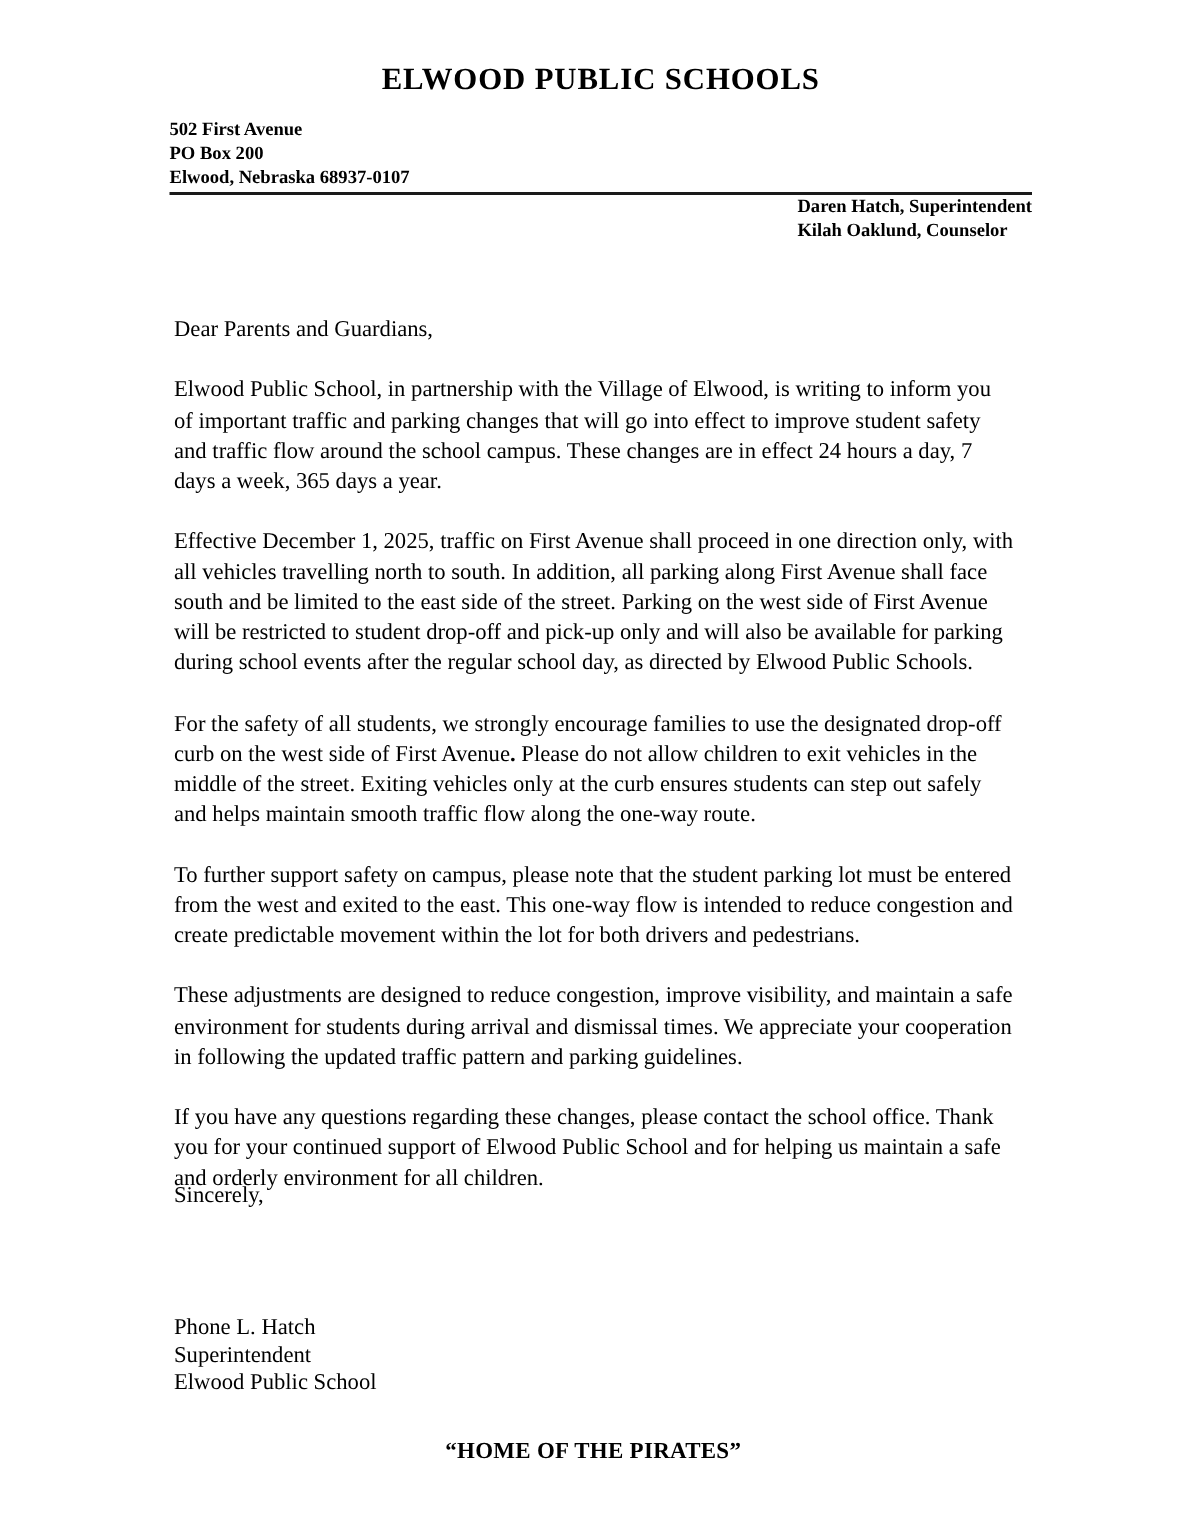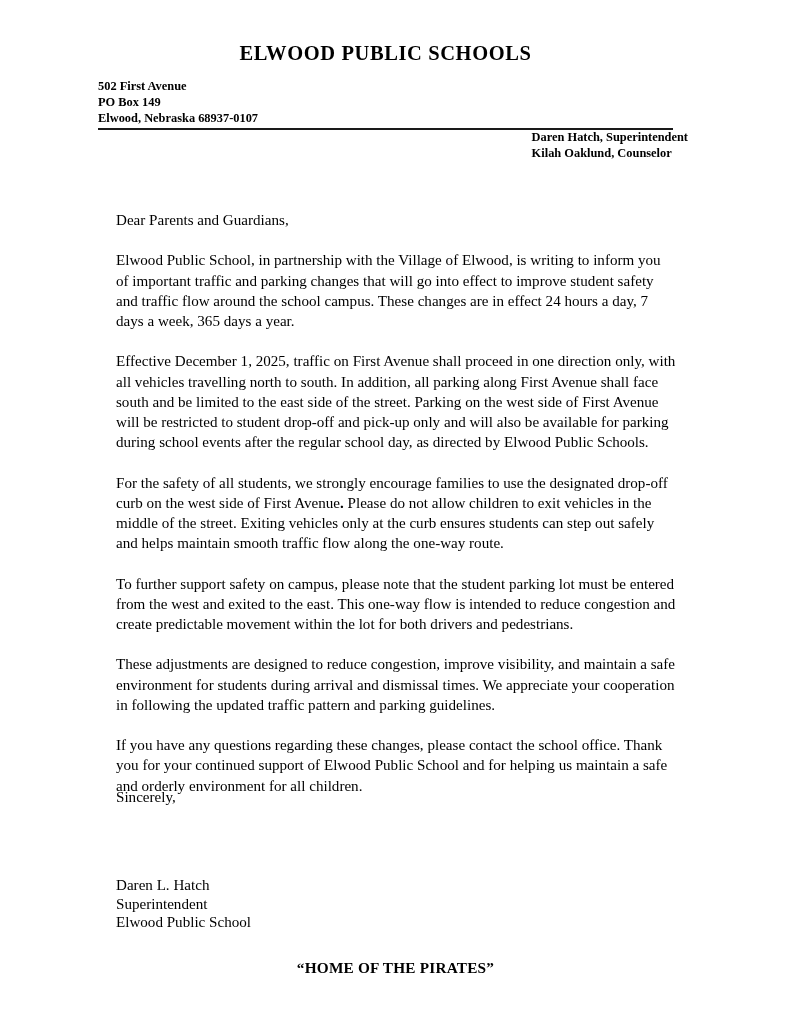--- a/index.html
+++ b/index.html
@@ -21,21 +21,21 @@
     left: 0; top: 0;
     width: 791px;
     height: 1024px;
     background: #fff;
     overflow: hidden;
   }
 
   
   .letterhead {
     position: absolute;
-    left: 98px;
+    left: 113px;
     top: 42px;
     width: 575px;
   }
   .lh-title {
     text-align: center;
     font-weight: bold;
     font-size: 20.5px;
     letter-spacing: 0.6px;
     line-height: 1.15;
     white-space: nowrap;
@@ -141,21 +141,21 @@
 <body>
 
 <div class="page">
 
   <div class="letterhead">
     <div class="lh-title">ELWOOD PUBLIC SCHOOLS</div>
 
     <div class="lh-cols">
       <div class="lh-address">
         <div>502 First Avenue</div>
-        <div>PO Box 149</div>
+        <div>PO Box 200</div>
         <div>Elwood, Nebraska  68937-0107</div>
       </div>
 
     </div>
 
     <div class="lh-rule"></div>
   </div>
 
   <div class="staff">
     <div class="staff-left">
@@ -170,20 +170,20 @@
     <p>Effective December 1, 2025, traffic on First Avenue shall proceed in one direction only, with all vehicles travelling north to south. In addition, all parking along First Avenue shall face south and be limited to the east side of the street. Parking on the west side of First Avenue will be restricted to student drop-off and pick-up only and will also be available for parking during school events after the regular school day, as directed by Elwood Public Schools.</p>
     <p><span>For the safety of all students, we strongly encourage families to use the designated drop-off curb on the west side of First Avenue</span><span class="strong-dot">.</span><span> Please do not allow children to exit vehicles in the middle of the street. Exiting vehicles only at the curb ensures students can step out safely and helps maintain smooth traffic flow along the one-way route.</span></p>
     <p>To further support safety on campus, please note that the student parking lot must be entered from the west and exited to the east. This one-way flow is intended to reduce congestion and create predictable movement within the lot for both drivers and pedestrians.</p>
     <p>These adjustments are designed to reduce congestion, improve visibility, and maintain a safe environment for students during arrival and dismissal times. We appreciate your cooperation in following the updated traffic pattern and parking guidelines.</p>
     <p>If you have any questions regarding these changes, please contact the school office. Thank you for your continued support of Elwood Public School and for helping us maintain a safe and orderly environment for all children.</p>
   </div>
 
   <div class="closing">Sincerely,</div>
 
   <div class="signature">
-    <div>Daren L. Hatch</div>
+    <div>Phone L. Hatch</div>
     <div>Superintendent</div>
     <div>Elwood Public School</div>
   </div>
 
   <div class="footer">“HOME OF THE PIRATES”</div>
 
 </div>
 
 </body></html>

